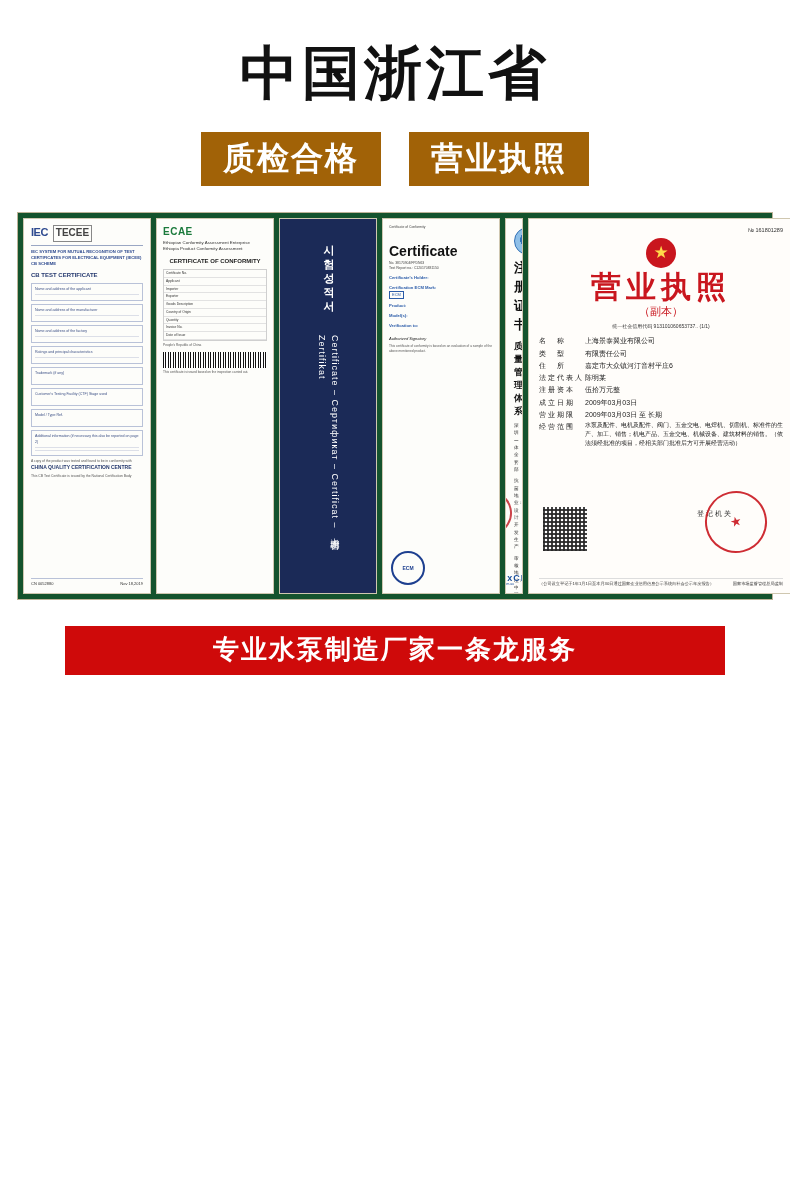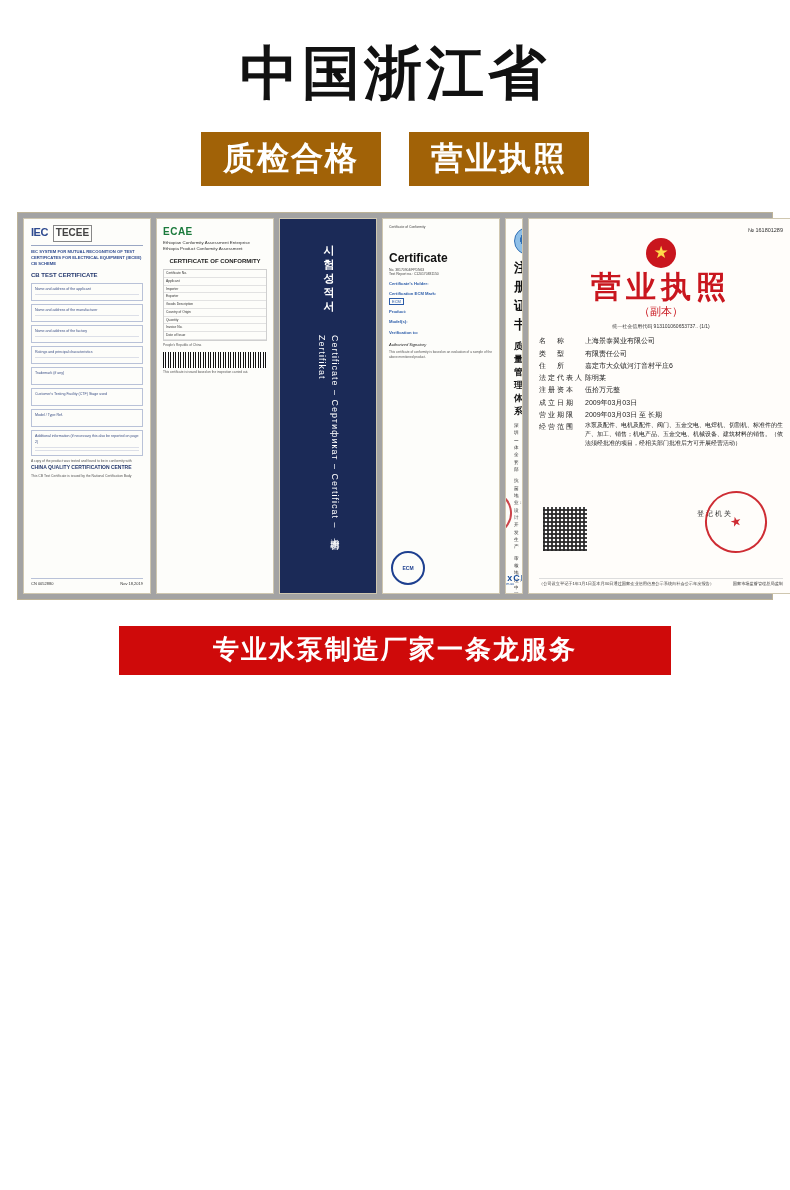--- a/index.html
+++ b/index.html
@@ -45,21 +45,21 @@
     letter-spacing: 2px;
     padding: 9px 22px 10px 22px;
     line-height: 1.1;
     white-space: nowrap;
   }
 
   .cert-strip {
     margin: 26px auto 0 auto;
     width: 756px;
     height: 388px;
-    background: #a3a3a3;
+    background: #14532d;
     border: 1px solid #bdb398;
     box-sizing: border-box;
     padding: 5px;
     display: flex;
     gap: 5px;
   }
   .cert {
     position: relative;
     background: #fdfdfa;
     border: 1px solid #cfc7b0;
@@ -119,21 +119,21 @@
     writing-mode: vertical-rl; font-size: 11px; letter-spacing: 3px; font-weight:bold;
   }
   .c3 .multiling {
     position:absolute; bottom: 8px; left: 50%; transform: translateX(-50%);
     writing-mode: vertical-rl; font-size: 9px; letter-spacing: 1px; color:#fff;
     height: 250px;
   }
 
   
   .c4 .top { font-size:3.4px; color:#444; }
-  .c4 .ttl { font-size: 12px; font-weight: bold; margin-top:20px; color:#111; }
+  .c4 .ttl { font-size: 14px; font-weight: bold; margin-top:11px; color:#111; }
   .c4 .lbl { color:#2a5ba8; font-size:4.2px; font-weight:bold; margin-top:4px;}
   .c4 .ecm { display:inline-block; border:1px solid #2a5ba8; padding:0 2px; font-size:4px; color:#2a5ba8;}
   .c4 .sig { font-size:4px; margin-top:6px; font-style:italic; color:#222;}
   .c4 .foot { font-size:3.2px; color:#555; margin-top:3px;}
   .c4 .tqcsi { position:absolute; bottom:8px; left:8px; width:30px; height:30px; border-radius:50%;
      border:2px solid #1d3f8f; color:#1d3f8f; font-size:5px; font-weight:bold;
      display:flex; align-items:center; justify-content:center;}
 
   
   .c5 { text-align:center; }
@@ -187,21 +187,21 @@
   .c6 .reg-auth { position:absolute; right:60px; bottom:74px; font-size:7px; letter-spacing:2px;}
   .c6 .bl-foot { position:absolute; left:10px; right:10px; bottom:6px; font-size:4.2px; color:#333;
      display:flex; justify-content:space-between; border-top:1px solid #ddd; padding-top:2px;}
 
   
   .intro-title {
     text-align:center; font-size: 58px; font-weight: bold; letter-spacing: 4px;
     color:#111; margin-top: 40px; line-height: 1;
   }
   .intro-band {
-    margin: 26px auto 0 auto; width: 552px; background:#cf0a0a; color:#fff;
+    margin: 26px auto 0 auto; width: 660px; background:#cf0a0a; color:#fff;
     text-align:center; font-size: 26px; font-weight: bold; letter-spacing: 2px;
     padding: 9px 0 11px 0; line-height:1.1;
   }
   .intro-body {
     margin: 26px 18px 0 18px;
     font-size: 26px;
     line-height: 1.62;
     color: #1a1a1a;
     text-align: justify;
     letter-spacing: 0.5px;

